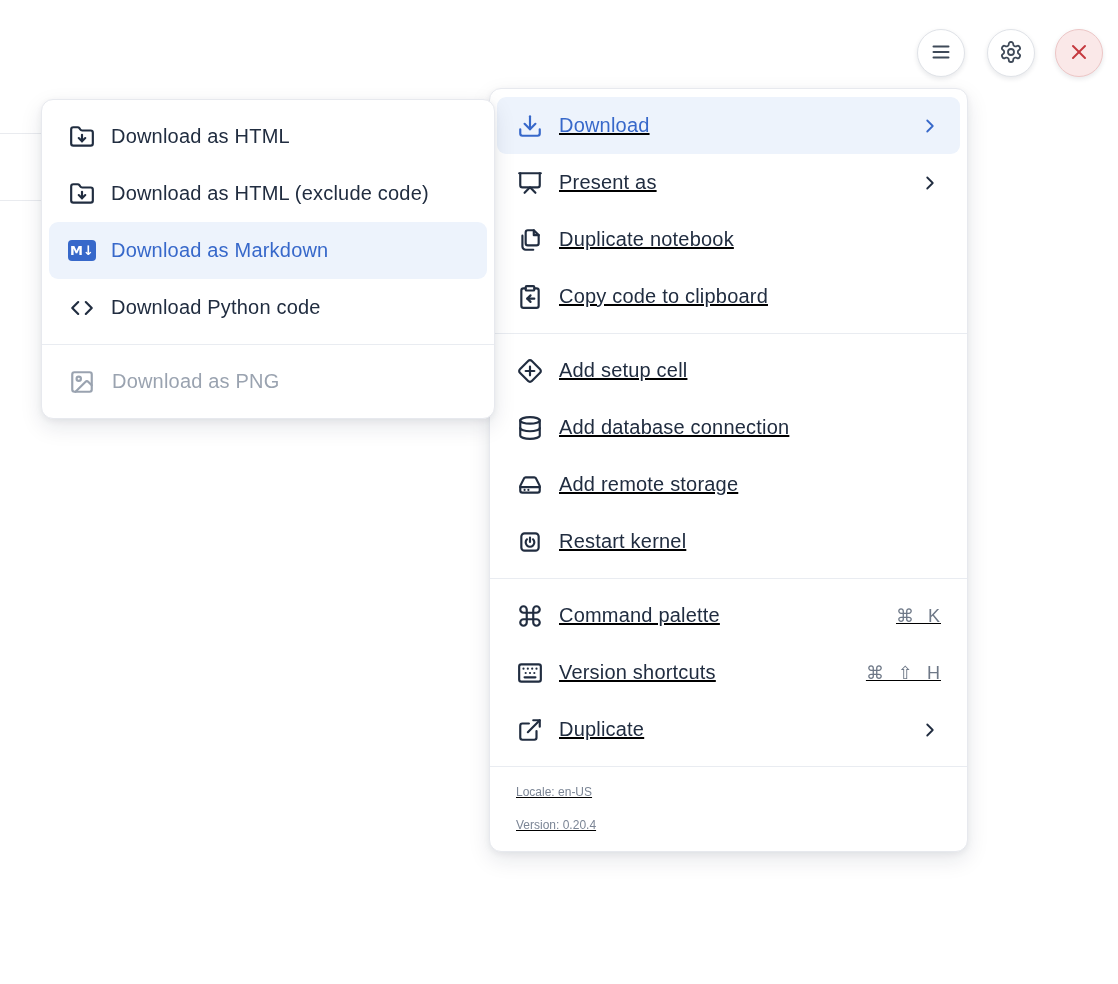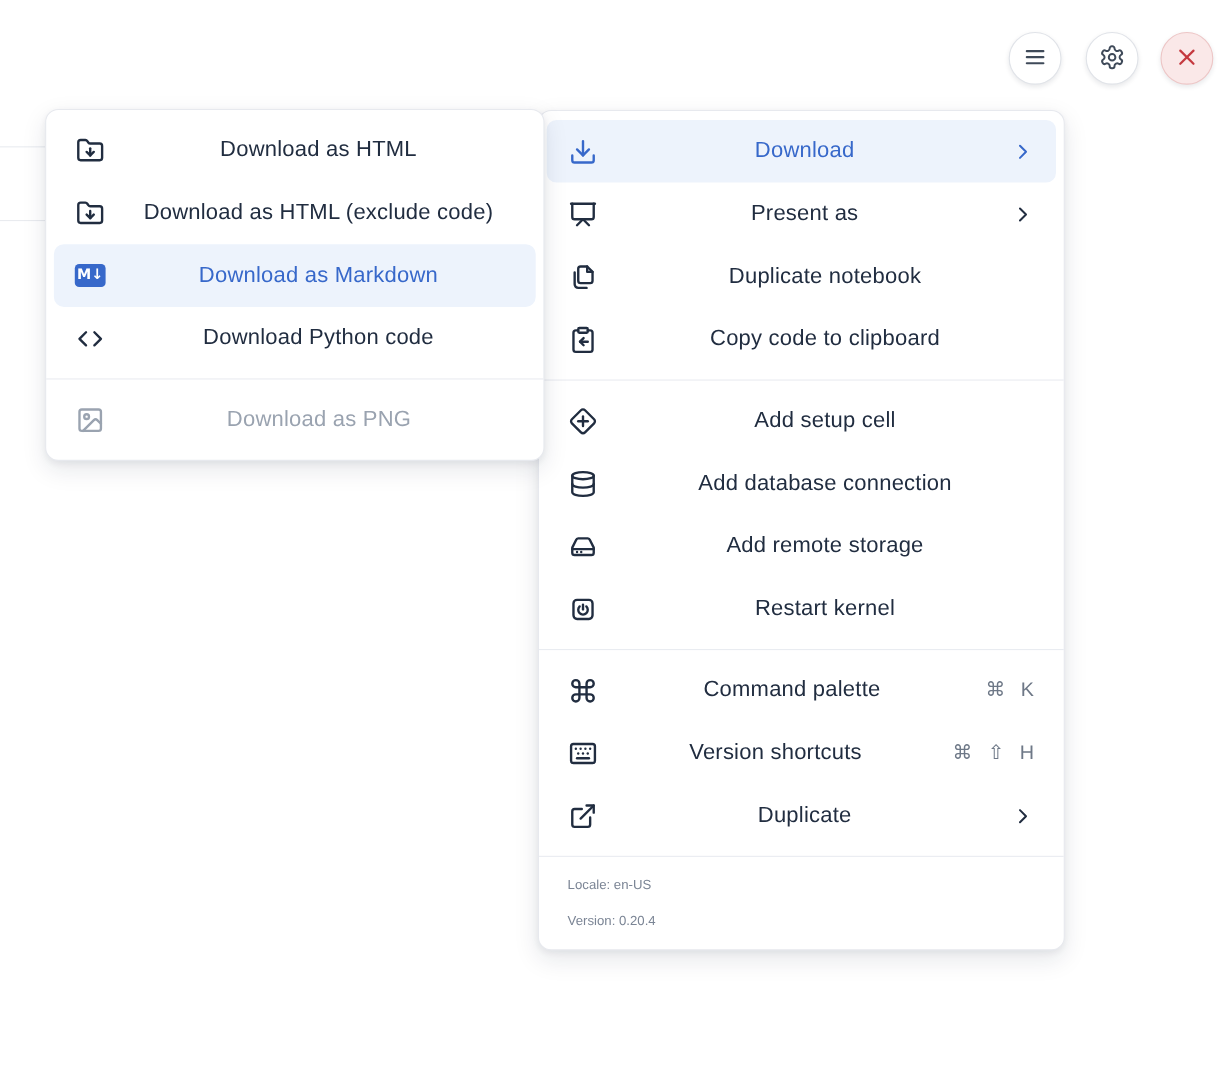--- a/index.html
+++ b/index.html
@@ -25,34 +25,34 @@
 
   .circle-btn{position:absolute;top:29px;width:48px;height:48px;border-radius:50%;
     background:#fff;border:1px solid #e0e3e8;box-shadow:0 2px 5px rgba(20,30,50,.10);
     display:flex;align-items:center;justify-content:center;color:#3f4a59;cursor:pointer;}
   .circle-btn svg{width:24px;height:24px;}
   .btn-menu{left:917px;} .btn-settings{left:987px;}
   .btn-close{left:1055px;background:var(--danger-bg);border-color:var(--danger-border);color:var(--danger);}
 
   .menu{position:absolute;background:#fff;border:1px solid var(--border);border-radius:12px;
     box-shadow:0 8px 22px rgba(20,30,55,.10),0 2px 6px rgba(20,30,55,.06);}
-  .main-menu{left:489px;top:100px;width:479px;z-index:1;}
+  .main-menu{left:489px;top:88px;width:479px;z-index:1;text-decoration:underline;}
   .sub-menu{left:41px;top:99px;width:454px;z-index:2;}
 
   .menu-section{padding:8px 0;}
   .menu-section + .menu-section{border-top:1px solid var(--separator);}
 
   .menu-item{height:57px;margin:0 7px;padding:0 19px;border-radius:9px;
     display:flex;align-items:center;gap:15px;font-size:20px;color:var(--text);cursor:pointer;}
   .menu-item.active{background:var(--accent-bg);color:var(--accent);}
   .menu-item.disabled{color:var(--disabled);cursor:default;gap:16px;}
 
   .mi-icon{width:28px;height:27px;flex:0 0 28px;display:flex;align-items:center;justify-content:center;}
   .mi-icon svg{width:26px;height:26px;}
-  .mi-label{flex:1 1 auto;white-space:nowrap;letter-spacing:.2px;text-align:center;}
+  .mi-label{flex:1 1 auto;white-space:nowrap;letter-spacing:.2px;}
   .mi-end{margin-left:auto;display:flex;align-items:center;}
   .mi-end.chevron svg{width:22px;height:22px;}
   .mi-end.shortcut{font-size:18px;color:#6e7887;word-spacing:7px;letter-spacing:1px;white-space:nowrap;}
 
   .md-badge{width:29px;height:21px;border-radius:4px;background:var(--accent);color:#fff;
     display:flex;align-items:center;justify-content:center;font-size:13px;font-weight:bold;
     font-family:"DejaVu Sans",sans-serif;letter-spacing:0;}
 
   .menu-footer{border-top:1px solid var(--separator);padding:9px 26px;
     font-size:12px;line-height:33px;color:var(--muted);}

